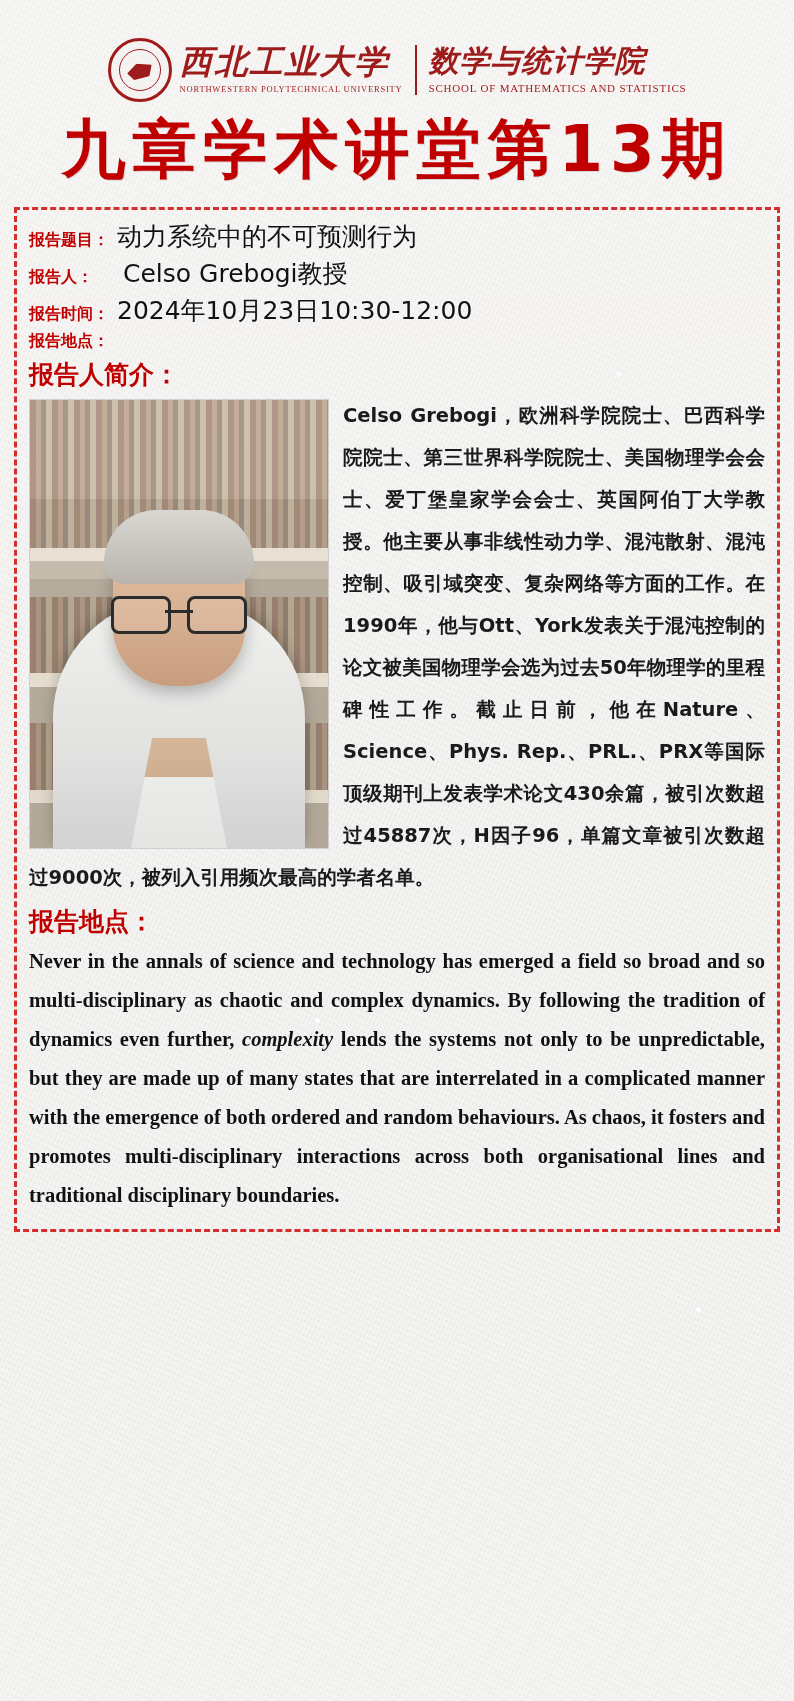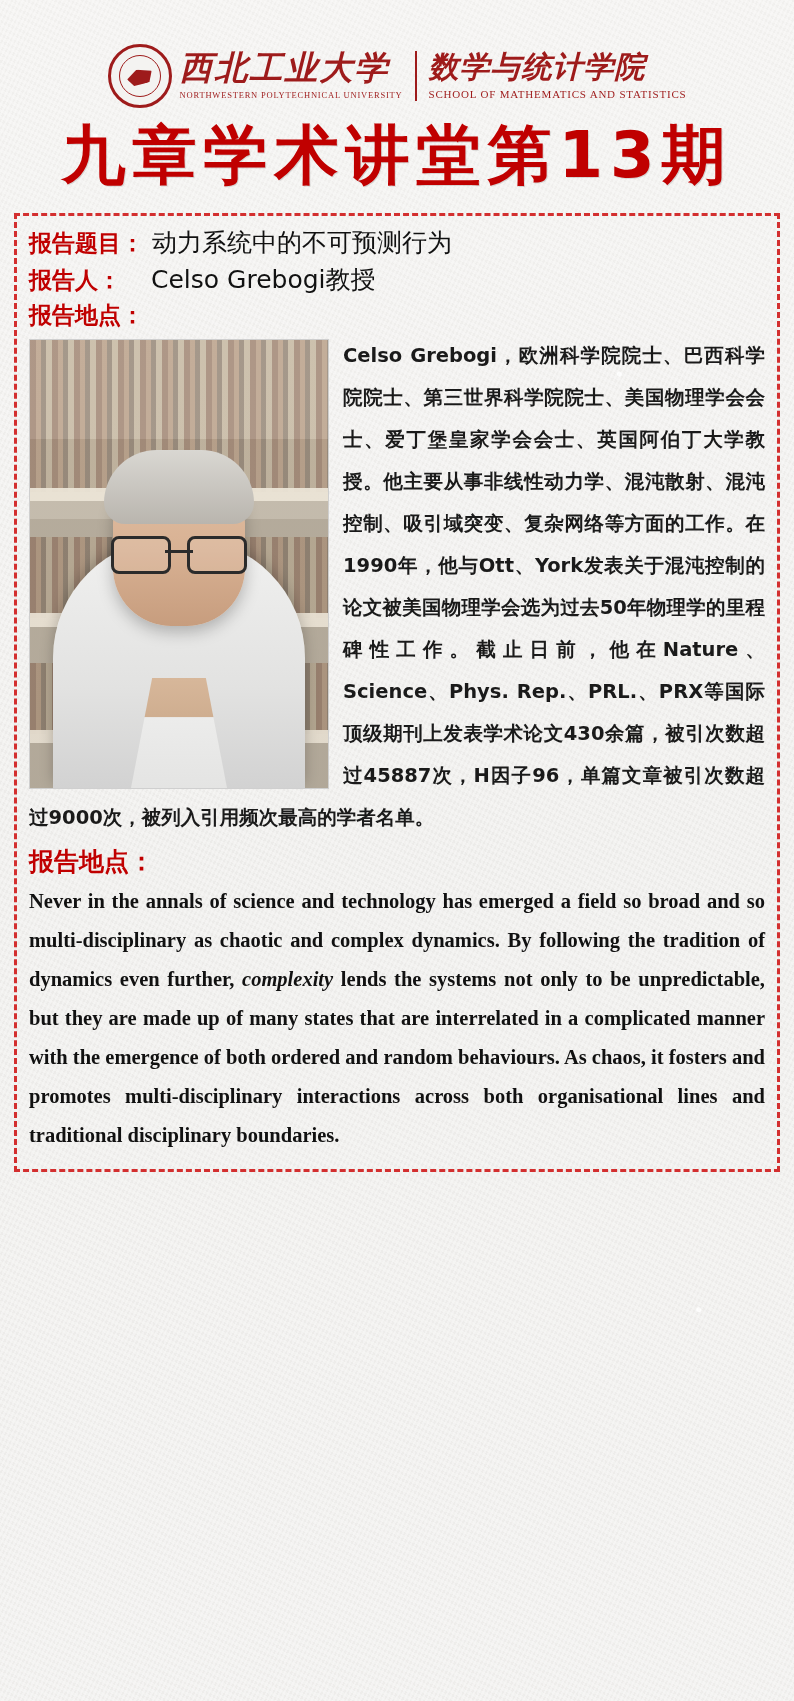--- a/index.html
+++ b/index.html
@@ -17,21 +17,21 @@
     position: relative;
     width: 794px;
     height: 1701px;
     background:
       radial-gradient(circle at 12% 8%, rgba(255,255,255,0.9) 0 2px, transparent 3px),
       radial-gradient(circle at 78% 22%, rgba(255,255,255,0.85) 0 2px, transparent 3px),
       radial-gradient(circle at 40% 60%, rgba(255,255,255,0.85) 0 2px, transparent 3px),
       radial-gradient(circle at 88% 77%, rgba(255,255,255,0.85) 0 2px, transparent 3px),
       linear-gradient(180deg, #f4f3f1 0%, #efeeec 50%, #f1f0ee 100%);
     box-sizing: border-box;
-    padding: 10px 14px;
+    padding: 4px 14px;
   }
   .paper-tex {
     position: absolute;
     inset: 0;
     pointer-events: none;
     opacity: 0.5;
     background-image:
       repeating-linear-gradient(115deg, rgba(255,255,255,0.5) 0 2px, rgba(0,0,0,0.012) 2px 4px),
       repeating-linear-gradient(25deg, rgba(255,255,255,0.4) 0 3px, rgba(0,0,0,0.01) 3px 6px);
   }
@@ -142,21 +142,21 @@
   }
 
   .field-row {
     display: flex;
     align-items: baseline;
     margin-bottom: 4px;
   }
   .field-label {
     color: #c00000;
     font-weight: bold;
-    font-size: 23px;
+    font-size: 16px;
     white-space: nowrap;
     font-family: "DejaVu Sans", sans-serif;
     text-align: right;
   }
   .field-value {
     color: #111;
     font-weight: normal;
     font-size: 25px;
     margin-left: 8px;
     font-family: "DejaVu Sans", sans-serif;
@@ -349,25 +349,30 @@
     <div class="field-row">
       <span class="field-label">报告题目：</span>
       <span class="field-value">动力系统中的不可预测行为</span>
     </div>
 
     <div class="field-row">
       <span class="field-label">报告人：</span>
       <span class="field-value indent">Celso Grebogi教授</span>
     </div>
 
+    <div class="field-row">
+      <span class="field-label">报告时间：</span>
+      <span class="field-value">2024年10月23日10:30-12:00</span>
+    </div>
 
     <div class="field-row">
       <span class="field-label">报告地点：</span>
     </div>
 
+    <div class="section-label">报告人简介：</div>
 
     <div class="bio-block clearfix">
       <div class="portrait">
         <div class="pt-shelf"></div>
         <div class="pt-shelf-lines"></div>
         <div class="pt-person"></div>
         <div class="pt-collar"></div>
         <div class="pt-head"></div>
         <div class="pt-hair"></div>
         <div class="pt-glasses">

